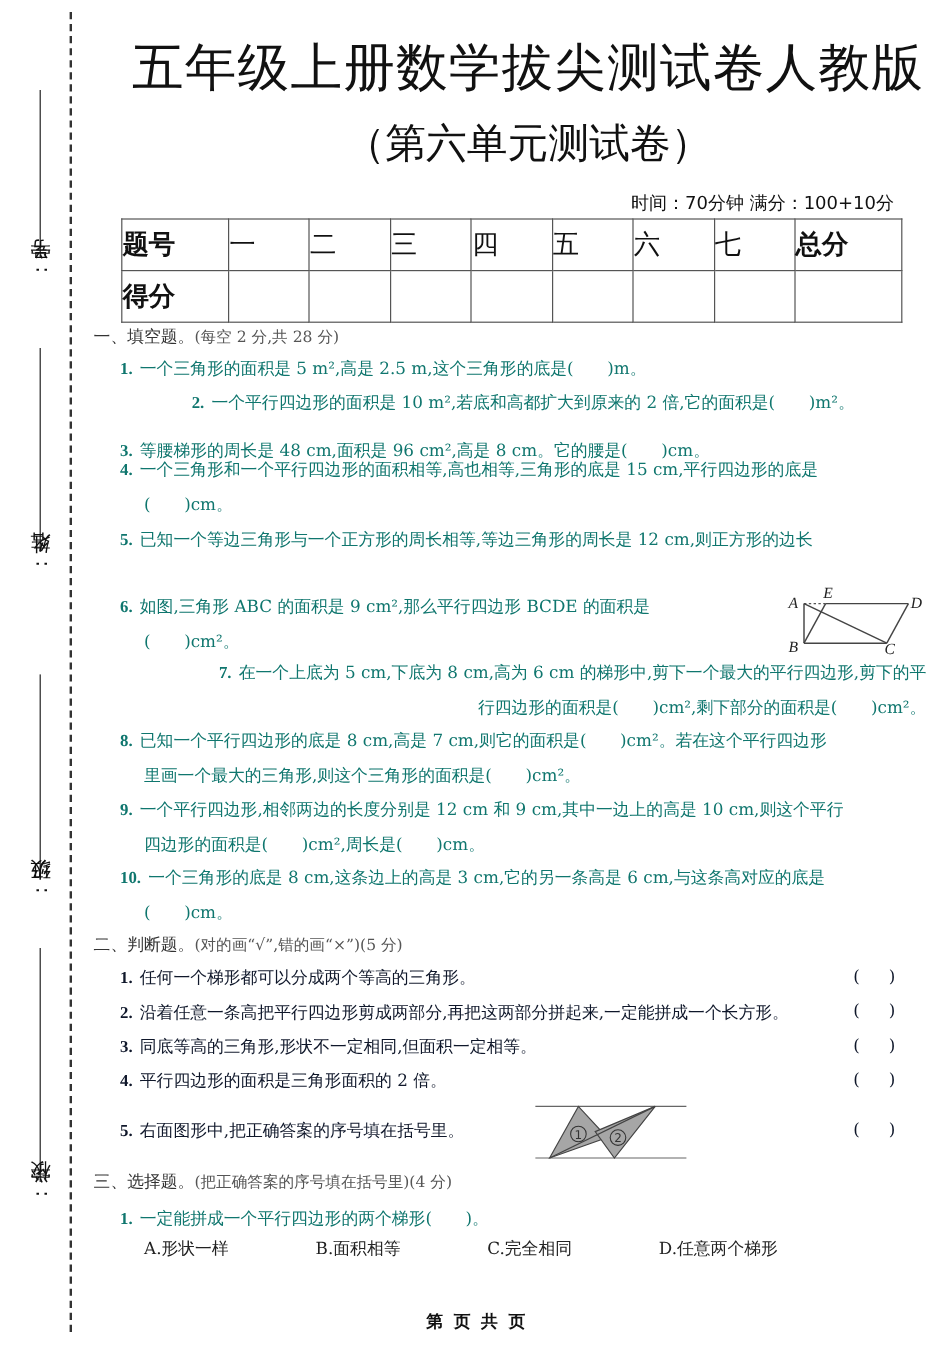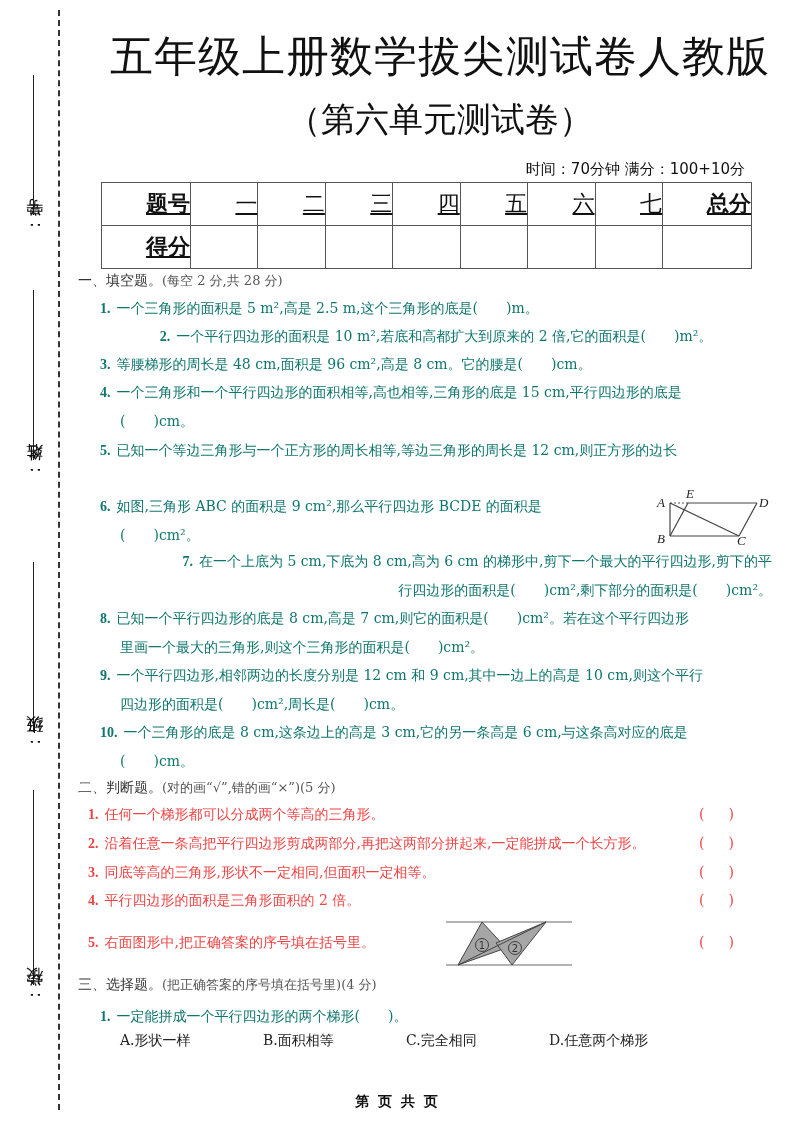--- a/index.html
+++ b/index.html
@@ -34,36 +34,36 @@
     }
     .meta {
       position: absolute; right: 48px; top: 160px;
       font-family: "DejaVu Sans", "Liberation Sans", sans-serif; font-size: 15px; color: #111;
     }
     table.score {
       position: absolute; left: 101px; top: 182px; width: 651px; height: 87px;
       border-collapse: collapse; font-family: "DejaVu Sans", "Liberation Sans", sans-serif;
     }
     table.score td {
-      border: 1.5px solid #555; text-align: right; font-size: 22px; color: #111; height: 42px; padding: 0; text-decoration: underline;
+      border: 1.5px solid #555; text-align: left; font-size: 22px; color: #111; height: 42px; padding: 0;
     }
     table.score td.hd { font-weight: bold; width: 88px; }
 
     .section-head {
       position: absolute; left: 78px; font-size: 14px; color: #333;
       font-family: "DejaVu Sans", "Liberation Sans", sans-serif;
     }
     .section-head .note { font-family: "DejaVu Serif", "Liberation Serif", serif; font-size: 13px; color: #555; }
 
     .q { position: absolute; left: 100px; width: 672px; font-size: 14px; line-height: 29px; color: #0f766e; }
     .q .num { font-weight: bold; margin-right: 6px; font-family: "Liberation Serif", serif; }
     .q .cont { display: block; padding-left: 20px; }
     .q.short { width: 540px; }
 
-    .tf { position: absolute; left: 88px; width: 672px; font-size: 14px; color: #ef4444; height: 24px; }
+    .tf { position: absolute; left: 100px; width: 672px; font-size: 14px; color: #0f172a; height: 24px; }
     .tf .num { font-weight: bold; margin-right: 6px; font-family: "Liberation Serif", serif; }
     .tf .paren { position: absolute; right: 2px; top: 0; letter-spacing: 24px; }
 
     .figure { position: absolute; }
     .choices { position: absolute; left: 120px; top: 1032px; width: 600px; display: flex; font-size: 14px; }
     .choices span { width: 143px; }
     .footer {
       position: absolute; left: 0; width: 793px; top: 1093px; text-align: center;
       font-family: "DejaVu Sans", "Liberation Sans", sans-serif; font-size: 14px; font-weight: bold; color: #111;
       word-spacing: 4px;
@@ -126,21 +126,21 @@
 <div class="section-head" style="top:272px;">
   <span>一、填空题。</span><span class="note">(每空 2 分,共 28 分)</span>
 </div>
 
 <div class="q" style="top:294px;">
   <span class="num">1.</span><span>一个三角形的面积是 5 m²,高是 2.5 m,这个三角形的底是(　　)m。</span>
 </div>
 <div class="q" style="top:322px;text-align:center;">
   <span class="num">2.</span><span>一个平行四边形的面积是 10 m²,若底和高都扩大到原来的 2 倍,它的面积是(　　)m²。</span>
 </div>
-<div class="q" style="top:350px;">
+<div class="q" style="top:362px;">
   <span class="num">3.</span><span>等腰梯形的周长是 48 cm,面积是 96 cm²,高是 8 cm。它的腰是(　　)cm。</span>
 </div>
 <div class="q" style="top:378px;">
   <span class="num">4.</span><span>一个三角形和一个平行四边形的面积相等,高也相等,三角形的底是 15 cm,平行四边形的底是</span>
   <span class="cont">(　　)cm。</span>
 </div>
 <div class="q" style="top:436px;">
   <span class="num">5.</span><span>已知一个等边三角形与一个正方形的周长相等,等边三角形的周长是 12 cm,则正方形的边长</span>
 </div>
 <div class="q short" style="top:492px;">

